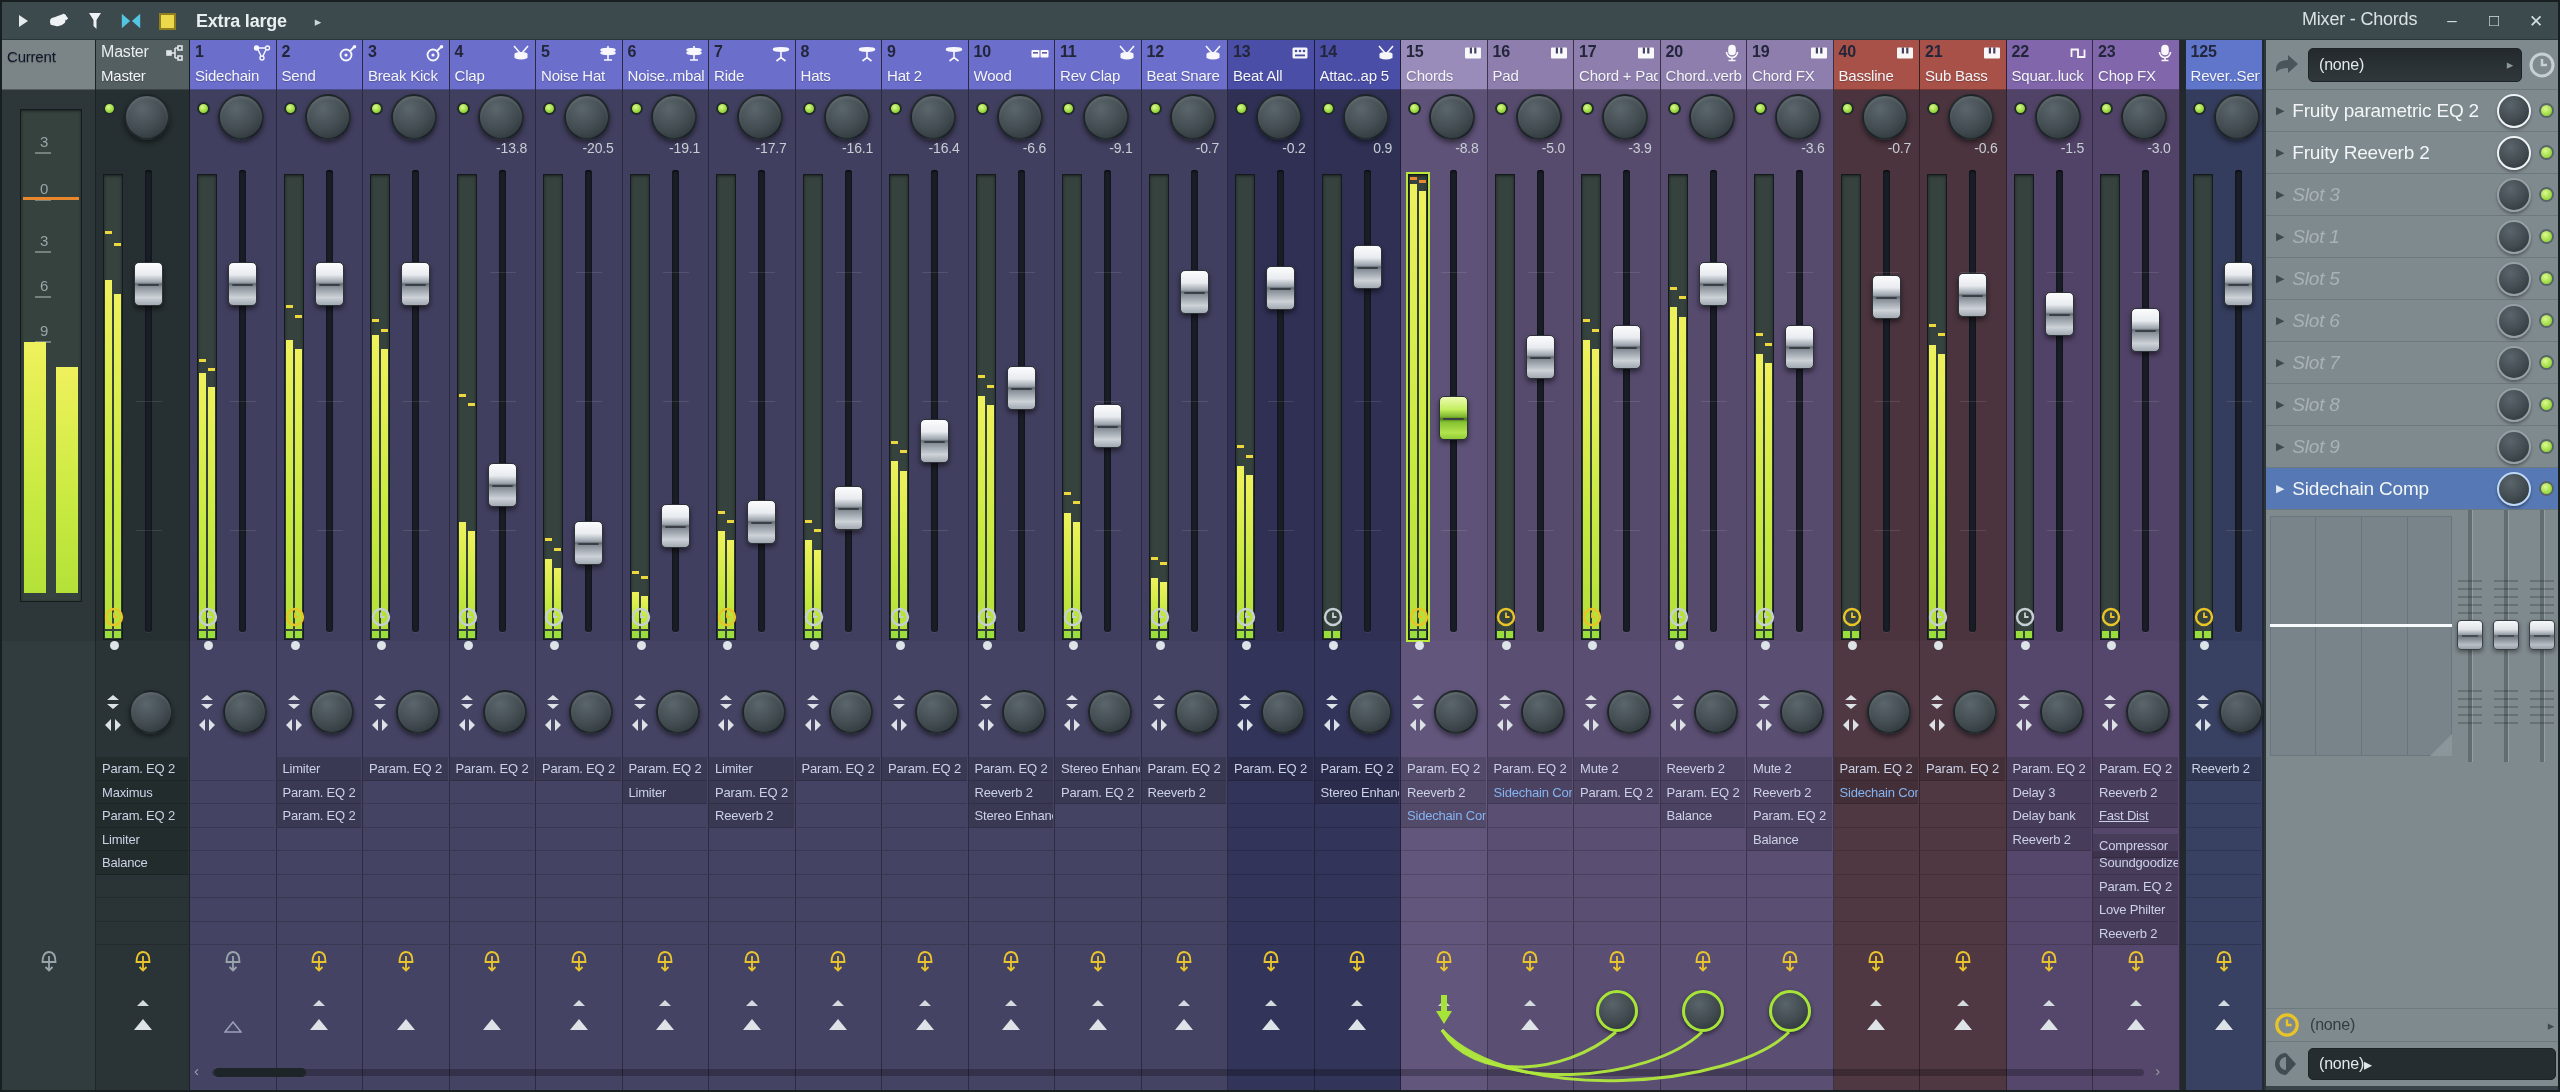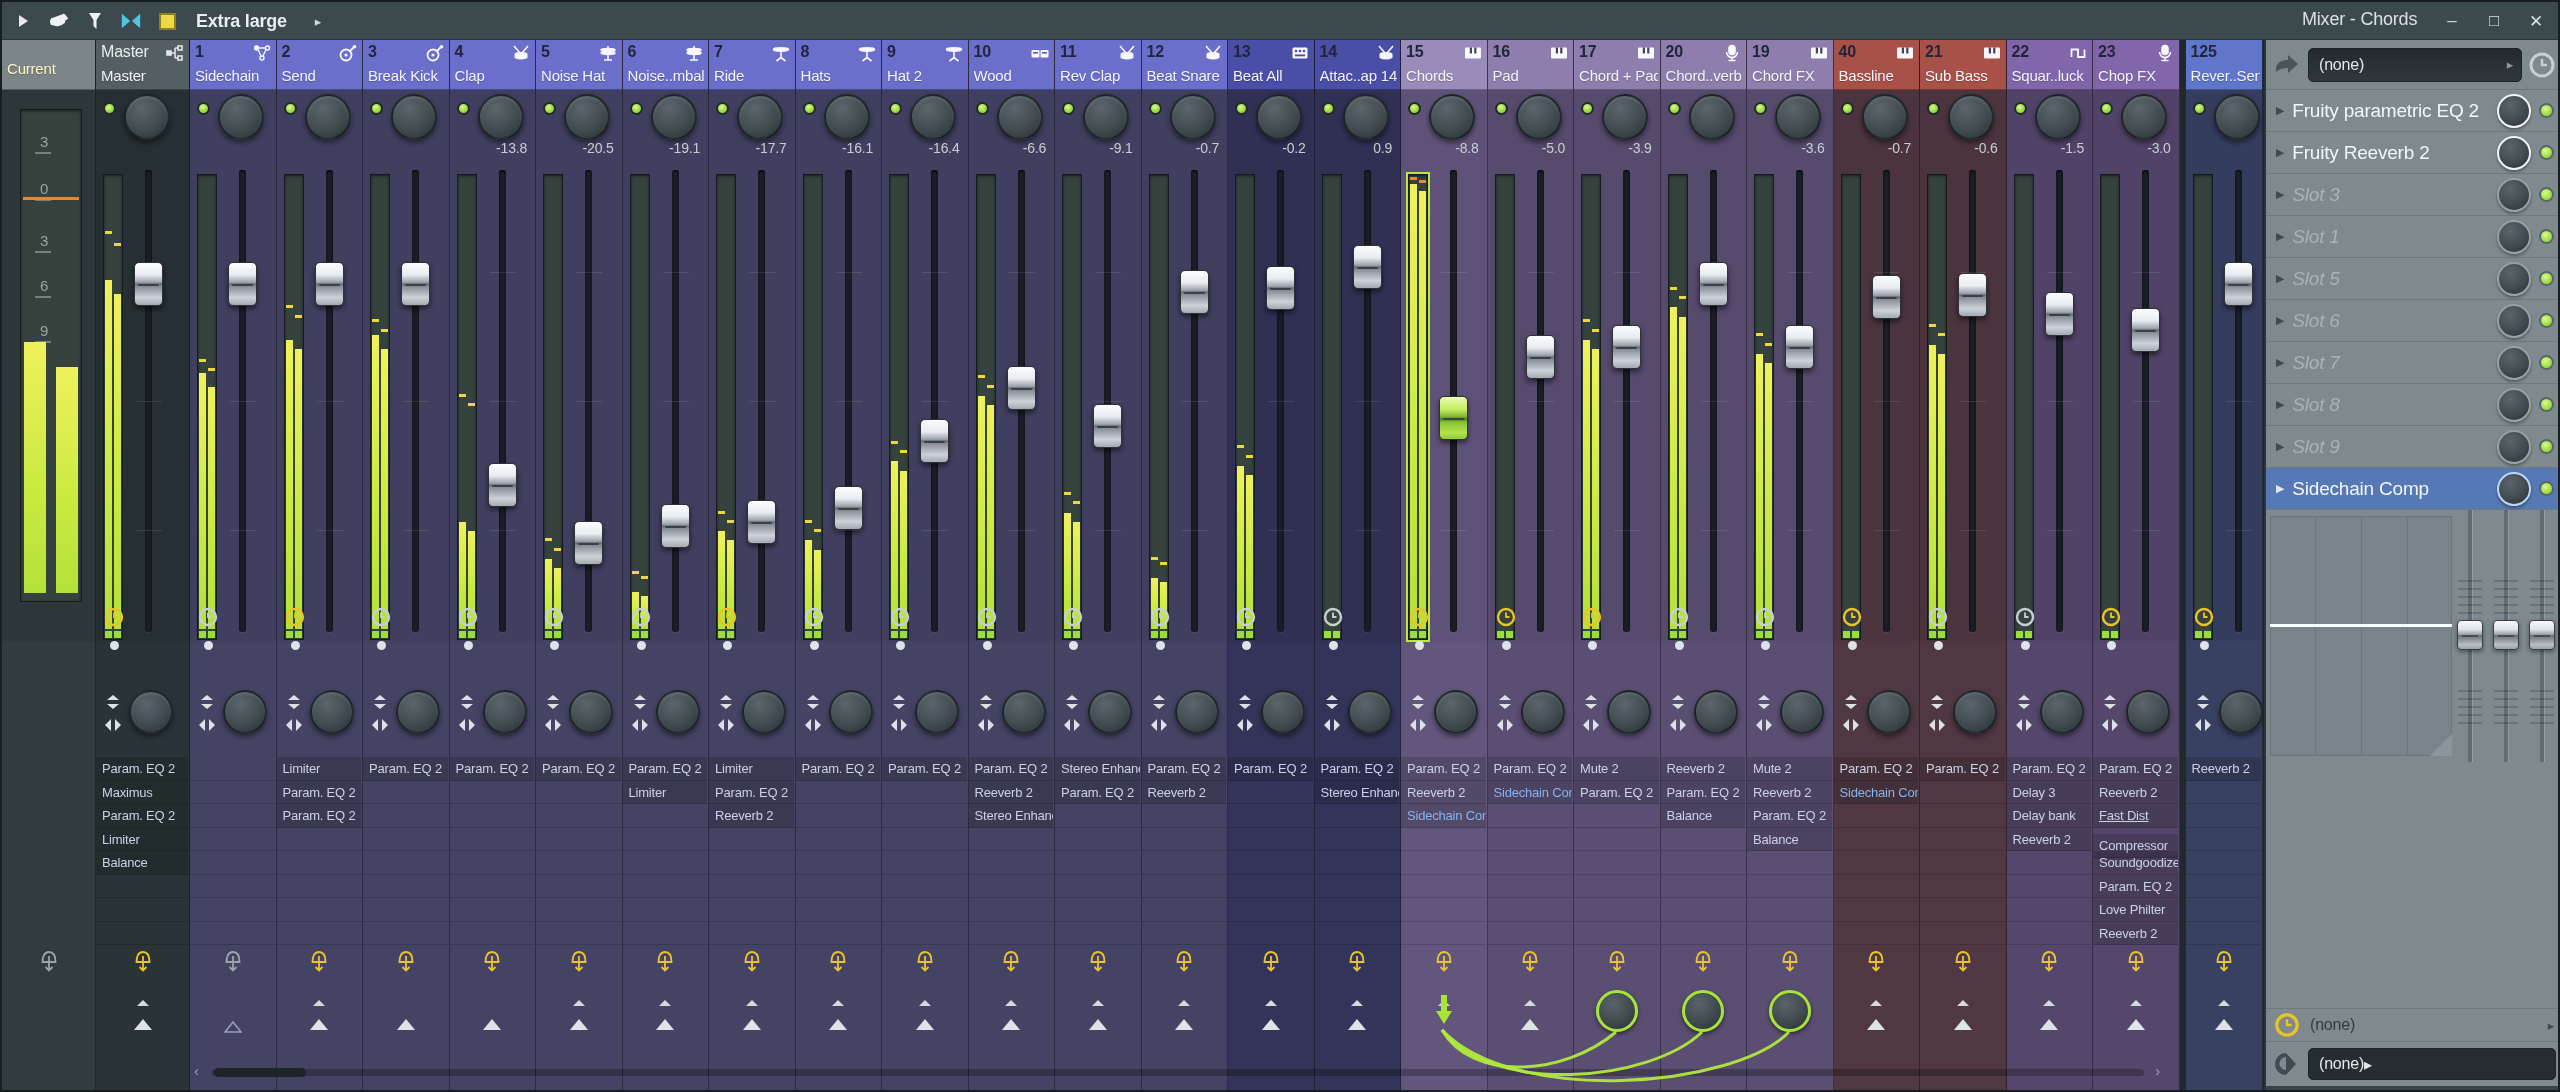--- a/index.html
+++ b/index.html
@@ -171,21 +171,21 @@
       <span class="winbtn">–</span>
       <span class="winbtn">□</span>
       <span class="winbtn">✕</span>
     </div>
   </div>
 
   <div class="content">
     <div class="mixer">
         <div class="strip" style="width: 94px; background: linear-gradient(rgb(45, 55, 57) 0px, rgb(45, 55, 57) 57%, rgb(49, 60, 62) 57%, rgb(49, 60, 62) 100%);">
           <div class="shead" style="background: rgb(123, 132, 134);">
-            <div class="sname" style="top: 20px; color: #fef9c3;">Current</div>
+            <div class="sname" style="top: 8px; color: #0f172a;">Current</div>
           </div>
           <div class="meter" style="left: 18px; top: 69px; width: 62px; height: 493px;">
             <div class="scalenum" style="top: 23.045px; left: 14px;">3</div>
             <div class="scaletick" style="top: 42.045px; left: 14px;"></div>
             <div class="scalenum" style="top: 69.88px; left: 14px;">0</div>
             <div class="scaletick" style="top: 88.88px; left: 14px;"></div>
             <div class="scalenum" style="top: 122.138px; left: 14px;">3</div>
             <div class="scaletick" style="top: 141.138px; left: 14px;"></div>
             <div class="scalenum" style="top: 167.001px; left: 14px;">6</div>
             <div class="scaletick" style="top: 186.001px; left: 14px;"></div>
@@ -1030,21 +1030,21 @@
         <div class="strip" style="width: 86.5px; background: linear-gradient(rgb(47, 48, 84) 0px, rgb(47, 48, 84) 57%, rgb(51, 52, 89) 57%, rgb(51, 52, 89) 100%);">
           <div class="shead" style="background: rgb(74, 78, 166);">
             <span class="snum">14</span>
             <span class="cicon"><svg viewBox="0 0 20 20">
                 <g fill="#fff">
                   <path d="M3.5 11 h13 v4 q-6.5 3 -13 0 z"></path>
                   <ellipse cx="10" cy="11" rx="6.5" ry="2"></ellipse>
                   <path d="M3 3 L9 10 M17 3 L11 10" stroke="#fff" stroke-width="1.6"></path>
                 </g>
               </svg></span>
-            <div class="sname">Attac..ap 14</div>
+            <div class="sname">Attac..ap 5</div>
           </div>
           <div class="led"></div>
           <div class="panknob"></div>
           <div class="dbval">0.9</div>
           <div class="meter">
             <div class="mbot l"></div>
             <div class="mbot r"></div>
           </div>
           <div class="ftrack"></div>
           <div class="ftick" style="top: 231.64px;"></div>

